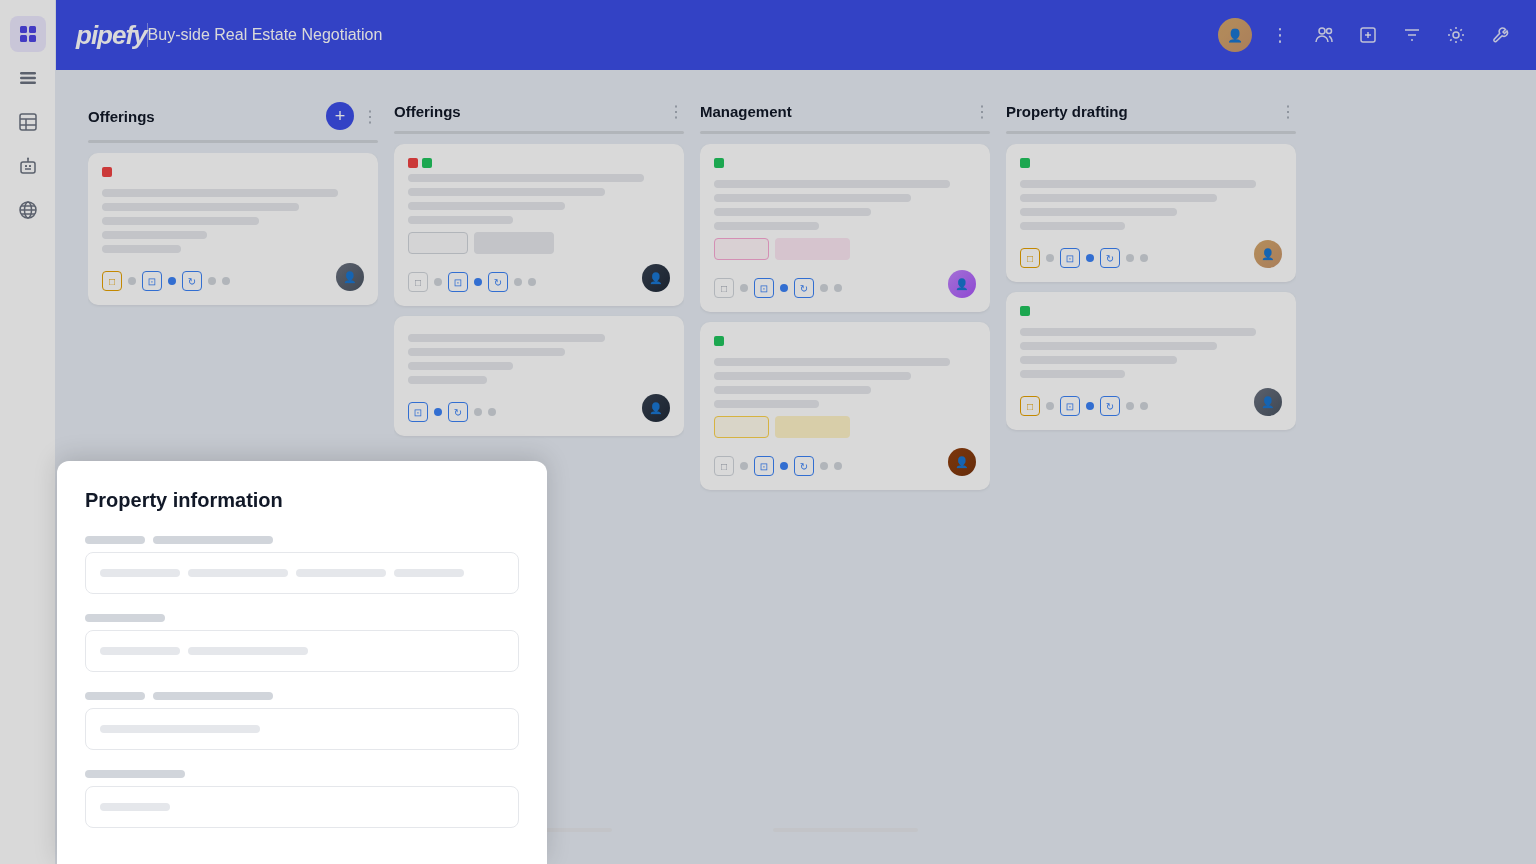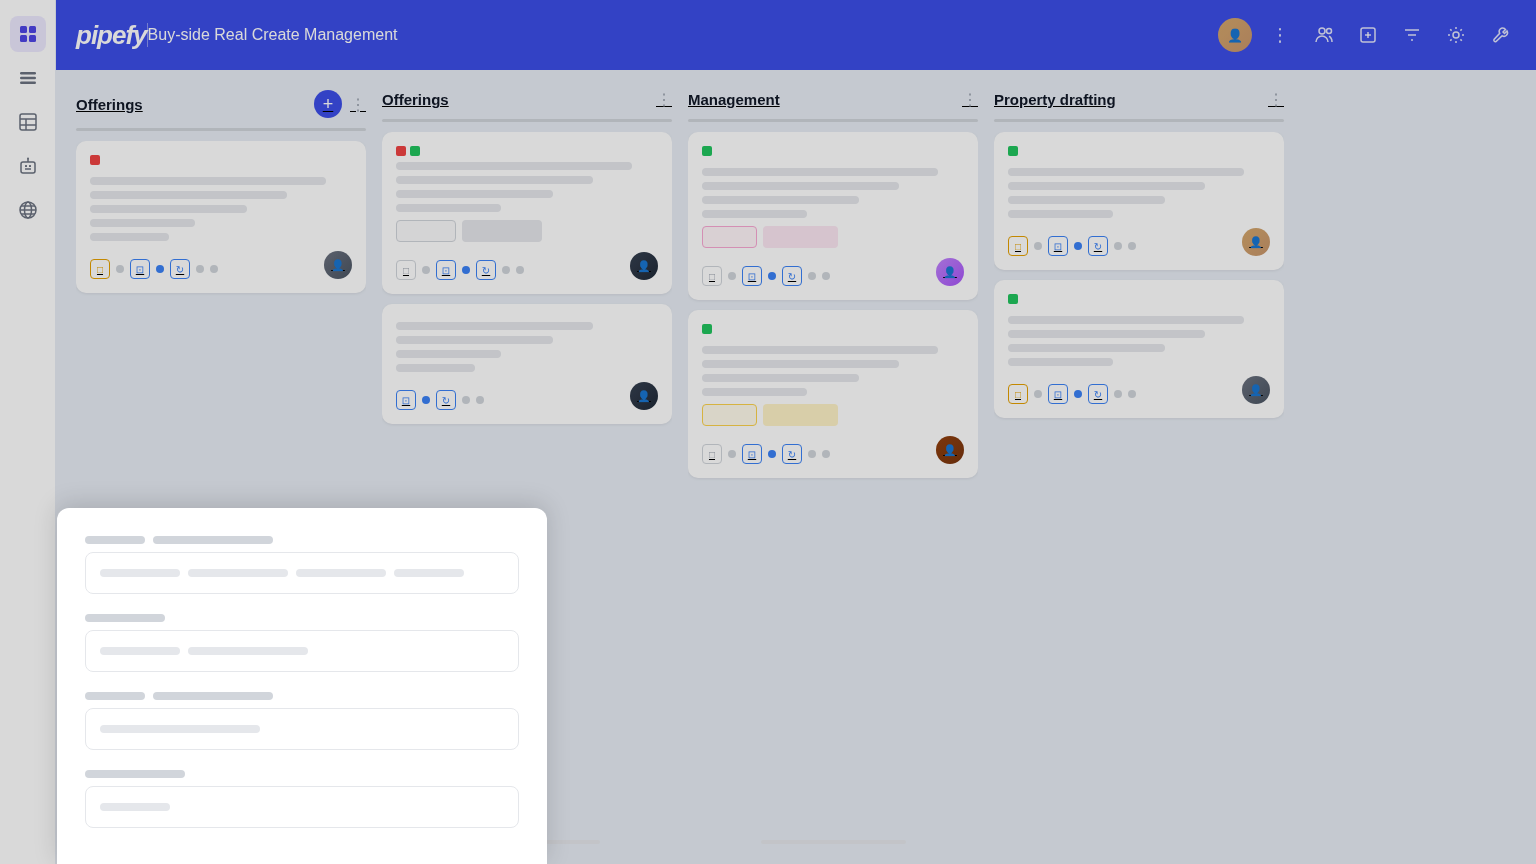--- a/index.html
+++ b/index.html
@@ -102,26 +102,25 @@
       align-items: center;
       justify-content: center;
       color: #fff;
       font-size: 13px;
       font-weight: 600;
     }
 
     
     .board-area {
       flex: 1;
-      padding: 20px;
+      padding: 32px;
       overflow-x: auto;
       overflow-y: hidden;
       display: flex;
       flex-direction: column;
-      text-decoration: underline;
     }
     .board-columns {
       display: flex;
       gap: 16px;
       flex: 1;
       position: relative;
     }
 
     
     .column {
@@ -393,21 +392,21 @@
     </svg>
   </div>
 </div>
 
 <div class="main">
 
   <div class="header">
     <div class="logo">
       <div class="logo-text">pipefy</div>
       <div class="logo-divider"></div>
-      <div class="header-title">Buy-side Real Create Management</div>
+      <div class="header-title">Buy-side Real Estate Negotiation</div>
     </div>
     <div class="header-actions">
       <div class="avatar-circle">👤</div>
       <div class="header-icon">⋮</div>
       <div class="header-icon">
         <svg width="20" height="20" viewBox="0 0 20 20" fill="none" stroke="rgba(255,255,255,0.85)" stroke-width="1.5">
           <circle cx="8" cy="6" r="3"></circle>
           <path d="M2 17c0-3.3 2.7-6 6-6s6 2.7 6 6"></path>
           <circle cx="15" cy="6" r="2.5"></circle>
           <path d="M18 17c0-2.8-1.3-5-3-5.8"></path>
@@ -638,20 +637,21 @@
       </div>
 
     </div>
   </div>
 </div>
 
 <div class="overlay"></div>
 
 <div class="form-panel">
   <div class="form-body">
+    <div class="form-title">Property information</div>
 
     <div class="form-group">
       <div class="form-label">
         <div class="form-label-bar" style="width:60px"></div>
         <div class="form-label-bar" style="width:120px"></div>
       </div>
       <div class="form-input">
         <div class="input-placeholder-bar" style="width:80px"></div>
         <div class="input-placeholder-bar" style="width:100px"></div>
         <div class="input-placeholder-bar" style="width:90px"></div>

